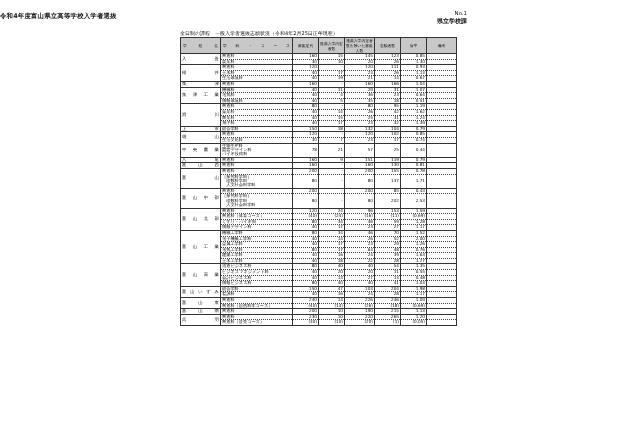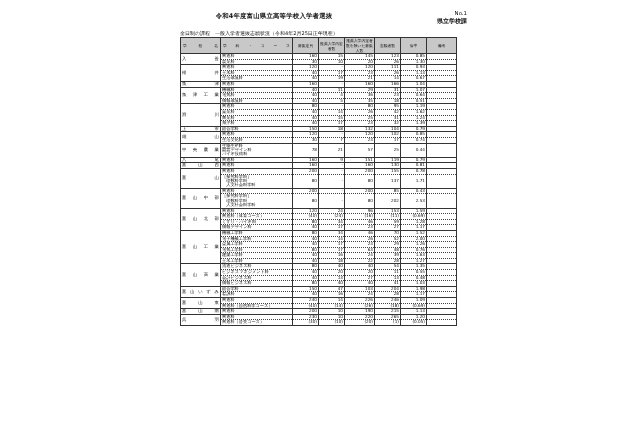--- a/index.html
+++ b/index.html
@@ -1,18 +1,18 @@
 <!DOCTYPE html>
 <html><head>
 <meta charset="utf-8">
 <style>
   html, body { margin:0; padding:0; background:#ffffff; }
   body { width:640px; height:426px; position:relative; overflow:hidden;
          font-family:"DejaVu Sans", sans-serif; color:#111; }
-  .title { position:absolute; left:0; width:548px; top:12px; text-align:center;
+  .title { position:absolute; left:0; width:548px; top:12px; 
            font-size:6.4px; font-weight:bold; letter-spacing:0.2px; }
   .pageno { position:absolute; right:173px; top:10px; font-size:5.4px; text-align:right; line-height:7px; }
   .subtitle { position:absolute; left:180px; top:30px; font-size:5px; white-space:nowrap; }
   table.main { position:absolute; left:180px; top:37px; width:276px; border-collapse:collapse;
                font-size:4.2px; table-layout:fixed; }
   table.main td, table.main th { border-left:0.8px solid #333; border-right:0.8px solid #333;
                padding:0 1px; height:4.6px; line-height:4.6px; white-space:nowrap; overflow:hidden; }
   table.main thead th { background:#c8c8c8; border:0.8px solid #333; height:15px; line-height:5px;
                font-weight:normal; font-size:3.8px; text-align:center; white-space:normal; }
   table.main thead th.school-h { text-align:justify; text-align-last:justify; padding:0 2px; }

